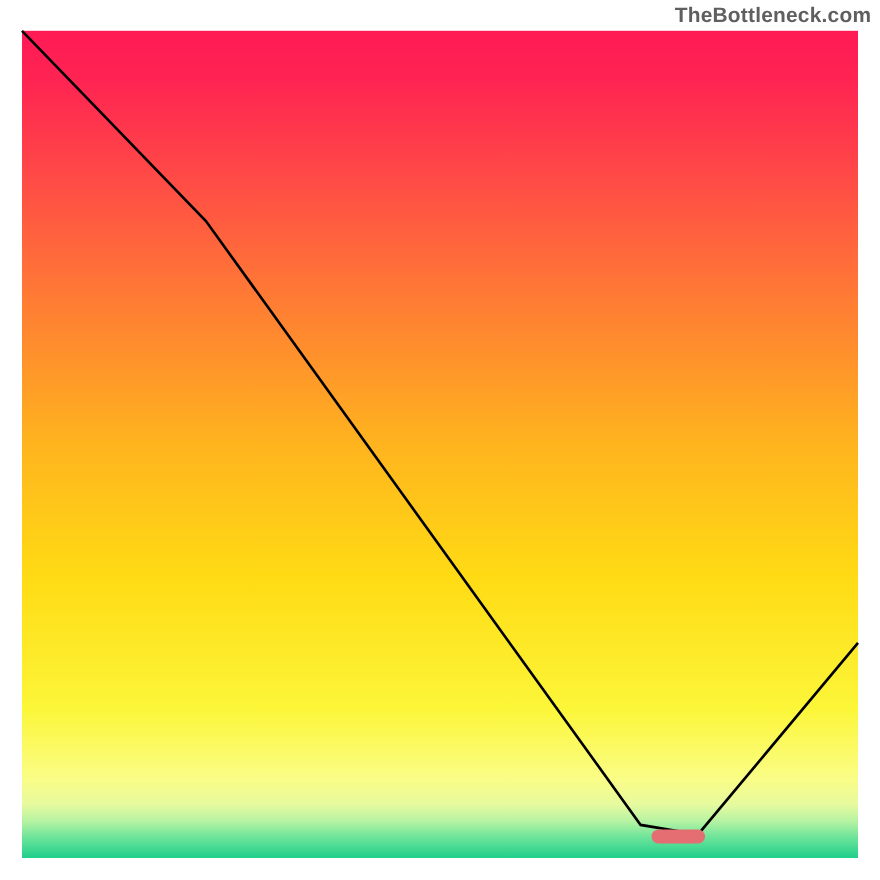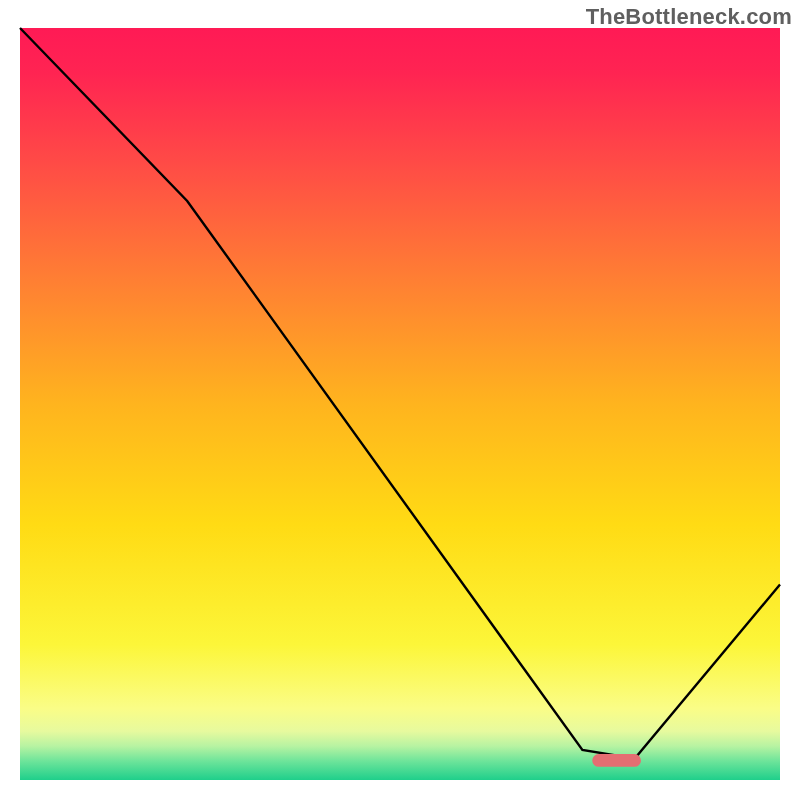--- a/index.html
+++ b/index.html
@@ -13,21 +13,21 @@
   }
   .chart-wrap {
     position: relative;
     width: 800px;
     height: 800px;
   }
   .watermark {
     position: absolute;
     top: 4px;
     right: 8px;
-    font-size: 22px;
+    font-size: 19px;
     font-weight: 600;
     color: #5f5f5f;
     letter-spacing: 0.2px;
     z-index: 3;
     pointer-events: none;
   }
   svg.plot {
     position: absolute;
     left: 0;
     top: 0;

